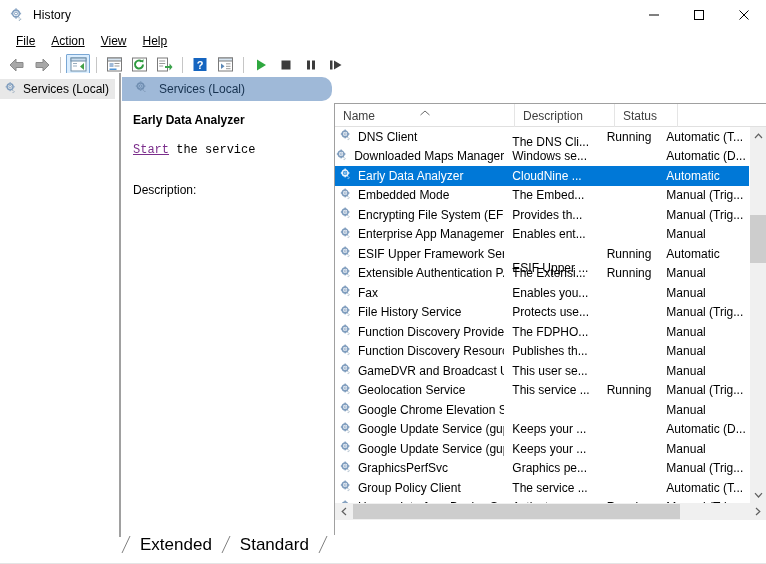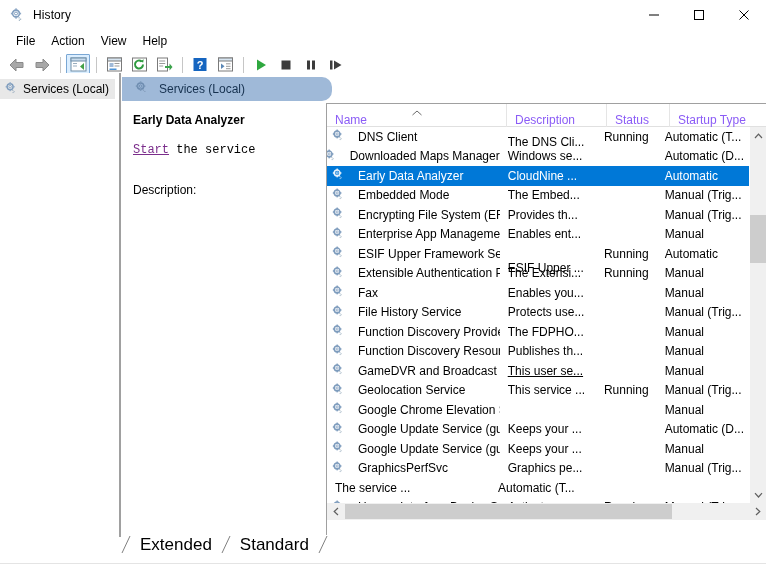--- a/index.html
+++ b/index.html
@@ -22,21 +22,21 @@
   .titlebar .app-icon { margin-left: 9px; margin-right: 8px; width: 16px; height: 16px; display:block; }
   .titlebar .title-text { font-size: 12px; color: #000; letter-spacing: .1px; }
   .wincontrols { position: absolute; right: 0; top: 0; height: 30px; display: flex; }
   .wincontrols .wbtn {
     width: 45px; height: 30px; display: flex; align-items: center; justify-content: center;
     background: transparent;
   }
   .wincontrols .wbtn svg { display: block; }
 
   
-  .menubar { height: 22px; display: flex; align-items: center; padding-left: 8px; background: #ffffff; }
+  .menubar { height: 22px; display: flex; align-items: center; padding-left: 8px; background: #ffffff; text-decoration: underline; }
   .menubar .mi { padding: 2px 8px; font-size: 12px; color: #000; }
 
   
   .toolbar {
     height: 26px; display: flex; align-items: center; padding-left: 5px;
     background: #ffffff; border-bottom: 1px solid #dfdfdf;
   }
   .tb-item { width: 24px; height: 22px; display: flex; align-items: center; justify-content: center; margin-right: 1px; }
   .tb-item.active { background: #dbeeff; border: 1px solid #7aa7d4; border-radius: 1px; }
   .tb-sep { width: 1px; height: 16px; background: #c6c6c6; margin: 0 5px; }
@@ -73,31 +73,31 @@
   .svc-title { font-weight: bold; font-size: 12px; margin-bottom: 16px; }
   .svc-action { font-size: 12px; margin-bottom: 26px; font-family: Liberation Mono, monospace; }
   .svc-action .lnk { color: #7b2d8b; text-decoration: underline; }
   .svc-desc-label { font-size: 12px; margin-bottom: 1px; }
   .svc-desc-body { font-size: 12px; line-height: 15px; }
 
   
   .listwrap { position: relative; flex: 1; height: 100%; background: #ffffff; border: 1px solid #a0a0a0; border-right: none; border-bottom:none; }
   .lv-header { display: flex; height: 23px; background: #ffffff; border-bottom: 1px solid #e0e0e0; position: relative; }
   .lv-th {
-    position: relative; display: flex; align-items: flex-end;
-    font-size: 12px; color: #8b5cf6; padding-left: 8px;
+    position: relative; display: flex; align-items: center;
+    font-size: 12px; color: #404040; padding-left: 8px;
     border-right: 1px solid #e5e5e5; height: 23px; overflow: hidden; white-space: nowrap;
   }
   .sortmark { position: absolute; left: 50%; top: 1px; transform: translateX(-50%); }
 
   .lv-body { position: absolute; top: 23px; left: 0; right: 17px; bottom: 34px; overflow: hidden; background:#ffffff; }
   .lv-row { display: flex; height: 19.5px; align-items: center; font-size: 12px; white-space: nowrap; }
   .lv-row.selected { background: #0078d7; color: #ffffff; }
   .cell { padding-left: 8px; overflow: hidden; white-space: nowrap; text-overflow: clip; display:flex; align-items:center; }
-  .cell.name { padding-left: 4px; gap: 8px; }
+  .cell.name { padding-left: 4px; }
   .cell.name .gear { margin-right: 5px; flex: none; }
 
   
   .vscroll { position: absolute; top: 23px; right: 0; width: 17px; bottom: 34px; background: #f0f0f0; border-left: 1px solid #ffffff; }
   .vscroll .arrow { width: 17px; height: 17px; display: flex; align-items: center; justify-content: center; background: #f0f0f0; }
   .vscroll .arrow.bottom { position: absolute; bottom: 0; left: 0; }
   .vscroll .thumb { position: absolute; left: 0; top: 88px; width: 17px; height: 48px; background: #cdcdcd; }
 
   .hscroll { position: absolute; left: 0; right: 0; bottom: 17px; height: 17px; background: #f0f0f0; display: flex; align-items: center; }
   .hscroll .harrow { width: 17px; height: 17px; display: flex; align-items: center; justify-content: center; }
@@ -322,23 +322,20 @@
                   </svg>
               </span>
               <span>Name</span>
             </div>
             <div class="lv-th" style="width:100px">
               <span>Description</span>
             </div>
             <div class="lv-th" style="width:63px">
               <span>Status</span>
             </div>
-            <div class="lv-th" style="width:96px;border-right:none">
-              <span>Startup Type</span>
-            </div>
           </div>
 
           <div class="lv-body" id="list-body">
               <div class="lv-row">
                 <div class="cell name" style="width: 180px;">
                   <span class="gear"><svg width="14" height="14" viewBox="0 0 16 16">
                       <circle cx="7" cy="6.8" r="3.3" fill="none" stroke="#7e9cbd" stroke-width="1.7"></circle>
                       <circle cx="7" cy="6.8" r="1.3" fill="#ffffff" stroke="#7e9cbd" stroke-width="0.9"></circle>
                       <g fill="#7e9cbd">
                         <rect x="6.2" y="1.8" width="1.7" height="1.9"></rect>
@@ -623,21 +620,21 @@
                         <rect x="10" y="6" width="1.9" height="1.7"></rect>
                       </g>
                       <g fill="#9aaebf">
                         <rect x="9.6" y="10.4" width="1.1" height="1.1"></rect>
                         <rect x="11" y="11.7" width="1.1" height="1.1"></rect>
                         <rect x="9.9" y="12.7" width="1.1" height="1.1"></rect>
                       </g>
                     </svg></span>
                   <span>GameDVR and Broadcast Us...</span>
                 </div>
-                <div class="cell" style="width: 100px; text-decoration: underline;">This user se...</div>
+                <div class="cell" style="width: 100px;">This user se...</div>
                 <div class="cell" style="width: 63px;"></div>
                 <div class="cell" style="width: 96px;">Manual</div>
               </div>
               <div class="lv-row">
                 <div class="cell name" style="width: 180px;">
                   <span class="gear"><svg width="14" height="14" viewBox="0 0 16 16">
                       <circle cx="7" cy="6.8" r="3.3" fill="none" stroke="#7e9cbd" stroke-width="1.7"></circle>
                       <circle cx="7" cy="6.8" r="1.3" fill="#ffffff" stroke="#7e9cbd" stroke-width="0.9"></circle>
                       <g fill="#7e9cbd">
                         <rect x="6.2" y="1.8" width="1.7" height="1.9"></rect>
@@ -743,20 +740,38 @@
                         <rect x="9.9" y="12.7" width="1.1" height="1.1"></rect>
                       </g>
                     </svg></span>
                   <span>GraphicsPerfSvc</span>
                 </div>
                 <div class="cell" style="width: 100px;">Graphics pe...</div>
                 <div class="cell" style="width: 63px;"></div>
                 <div class="cell" style="width: 96px;">Manual (Trig...</div>
               </div>
               <div class="lv-row">
+                <div class="cell name" style="width: 180px;">
+                  <span class="gear"><svg width="14" height="14" viewBox="0 0 16 16">
+                      <circle cx="7" cy="6.8" r="3.3" fill="none" stroke="#7e9cbd" stroke-width="1.7"></circle>
+                      <circle cx="7" cy="6.8" r="1.3" fill="#ffffff" stroke="#7e9cbd" stroke-width="0.9"></circle>
+                      <g fill="#7e9cbd">
+                        <rect x="6.2" y="1.8" width="1.7" height="1.9"></rect>
+                        <rect x="6.2" y="9.9" width="1.7" height="1.9"></rect>
+                        <rect x="2.1" y="6" width="1.9" height="1.7"></rect>
+                        <rect x="10" y="6" width="1.9" height="1.7"></rect>
+                      </g>
+                      <g fill="#9aaebf">
+                        <rect x="9.6" y="10.4" width="1.1" height="1.1"></rect>
+                        <rect x="11" y="11.7" width="1.1" height="1.1"></rect>
+                        <rect x="9.9" y="12.7" width="1.1" height="1.1"></rect>
+                      </g>
+                    </svg></span>
+                  <span>Group Policy Client</span>
+                </div>
                 <div class="cell" style="width: 100px;">The service ...</div>
                 <div class="cell" style="width: 63px;"></div>
                 <div class="cell" style="width: 96px;">Automatic (T...</div>
               </div>
               <div class="lv-row">
                 <div class="cell name" style="width: 180px;">
                   <span class="gear"><svg width="14" height="14" viewBox="0 0 16 16">
                       <circle cx="7" cy="6.8" r="3.3" fill="none" stroke="#7e9cbd" stroke-width="1.7"></circle>
                       <circle cx="7" cy="6.8" r="1.3" fill="#ffffff" stroke="#7e9cbd" stroke-width="0.9"></circle>
                       <g fill="#7e9cbd">

